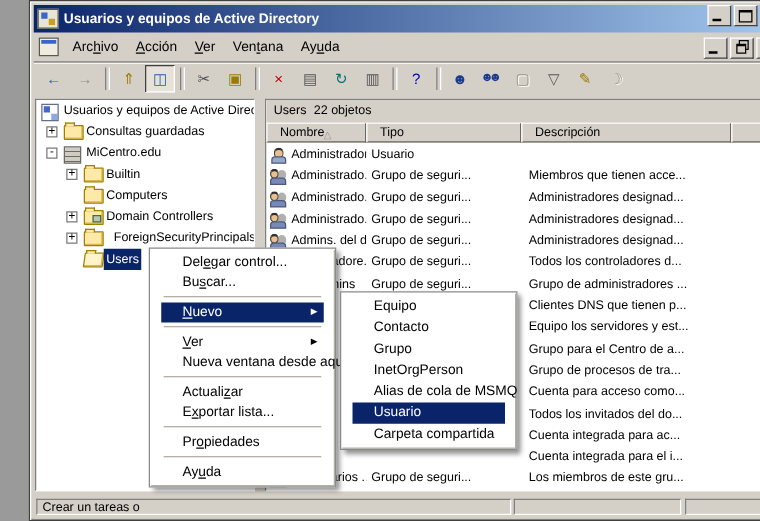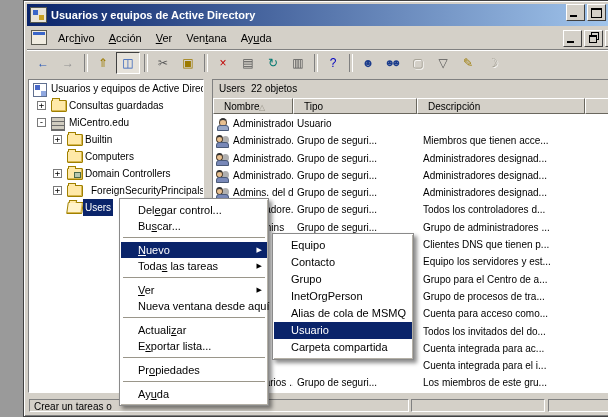--- a/index.html
+++ b/index.html
@@ -81,21 +81,21 @@
   .ic-group:after{content:"";position:absolute;bottom:0;left:0;width:11px;height:4px;border-radius:3px 3px 0 0;
                   background:#7888b8;border:1px solid #4a5a78;}
   
   .sb{position:absolute;left:398px;top:18px;width:16px;height:296px;background:#ece9e2;}
   .sbtn{position:absolute;left:0;width:16px;height:16px;background:#d4d0c8;border:1px solid;border-color:#fff #404040 #404040 #fff;
         box-sizing:border-box;font-size:6px;text-align:center;line-height:13px;color:#000;}
   .sthumb{position:absolute;left:0;top:16px;width:16px;height:176px;background:#d4d0c8;border:1px solid;border-color:#fff #404040 #404040 #fff;box-sizing:border-box;}
   
   .menu{position:absolute;background:#fff;border:1px solid #8a8a8a;
         box-shadow:inset 1px 1px 0 #fff, inset -1px -1px 0 #b4b0a6, 3px 3px 4px rgba(0,0,0,.45);
-        padding:3px 1px;box-sizing:border-box;z-index:100;}
+        padding:3px 9px;box-sizing:border-box;z-index:100;}
   #ctxmenu{left:95px;top:197px;width:150px;}
   #submenu{left:248px;top:232px;width:142px;z-index:110;}
   .mi{position:relative;height:16px;line-height:16px;font-size:11px;padding-left:17px;white-space:nowrap;color:#000;}
   #submenu .mi{height:17px;line-height:17px;}
   .mi.hl{background:#0a246a;color:#fff;}
   .mi .arrow{position:absolute;right:5px;top:0;font-size:7px;}
   .msep{height:0;border-top:1px solid #9a968a;border-bottom:1px solid #fff;margin:3px 2px;}
   
   .statusbar{position:absolute;left:3px;top:396px;width:601px;height:18px;background:#d4d0c8;}
   .sp{position:absolute;top:2px;height:13px;border:1px solid;border-color:#808080 #fff #fff #808080;
@@ -369,21 +369,20 @@
     <div class="sp" style="left:384px;width:134px"></div>
     <div class="sp" style="left:521px;width:78px"></div>
     <div class="grip"></div>
   </div>
 
   <div class="menu" id="ctxmenu">
       <div class="mi">Del<u>e</u>gar control...</div>
       <div class="mi">Bu<u>s</u>car...</div>
       <div class="msep"></div>
       <div class="mi hl"><u>N</u>uevo<span class="arrow">▶</span></div>
-      <div class="mi">Toda<u>s</u> las tareas<span class="arrow">▶</span></div>
       <div class="msep"></div>
       <div class="mi"><u>V</u>er<span class="arrow">▶</span></div>
       <div class="mi">Nueva ventana desde aquí</div>
       <div class="msep"></div>
       <div class="mi">Actuali<u>z</u>ar</div>
       <div class="mi">E<u>x</u>portar lista...</div>
       <div class="msep"></div>
       <div class="mi">Pr<u>o</u>piedades</div>
       <div class="msep"></div>
       <div class="mi">Ay<u>u</u>da</div>

